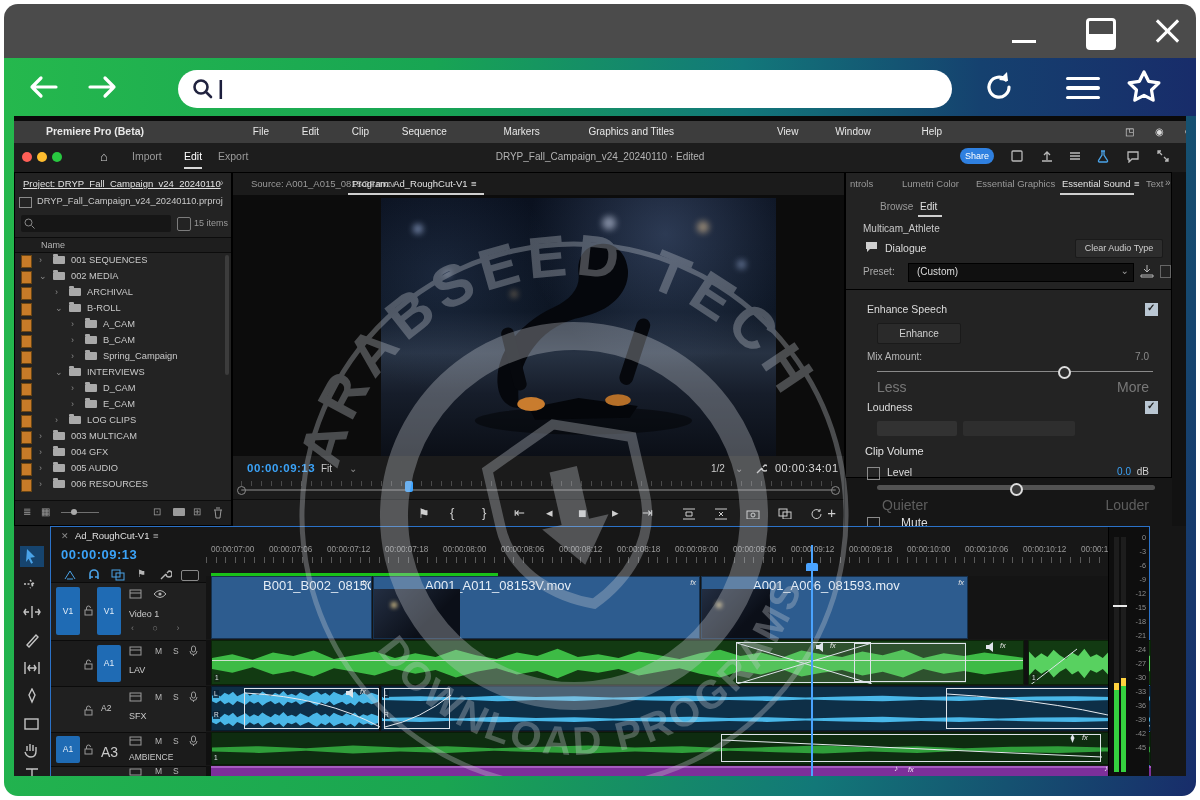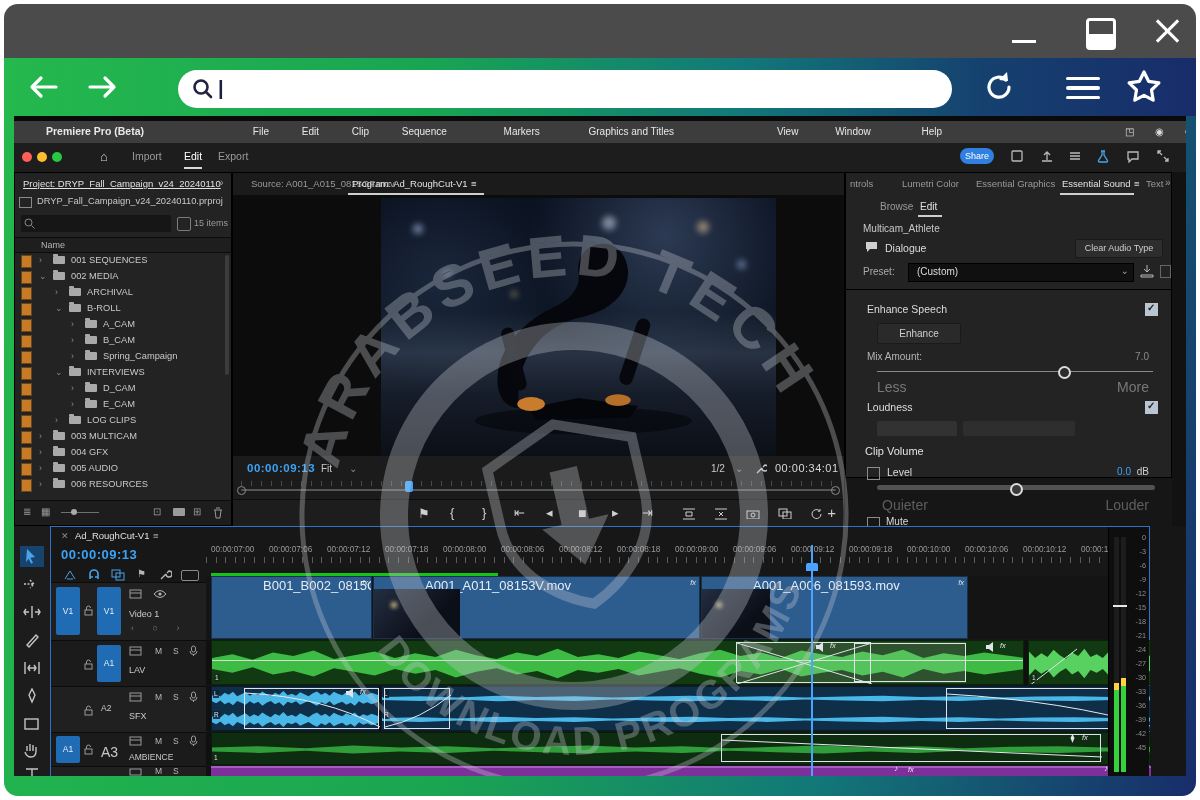--- a/index.html
+++ b/index.html
@@ -170,20 +170,21 @@
     </div>
 
     <div class="appheader">
       <div class="light" style="left:8px;background:#ff5f57"></div>
       <div class="light" style="left:23px;background:#febc2e"></div>
       <div class="light" style="left:38px;background:#28c840"></div>
       <span class="abs" style="left:86px;top:6px;font-size:13px;color:#cfcfcf">⌂</span>
       <span class="htab" style="left:118px">Import</span>
       <span class="htab active" style="left:170px">Edit</span>
       <span class="htab" style="left:204px">Export</span>
+      <span class="abs" style="left:0;right:0;top:8px;text-align:center;font-size:10px;color:#b3b3b3">DRYP_Fall_Campaign_v24_20240110 · Edited</span>
       <div class="sharebtn">Share</div>
       <div class="hicon" style="left:996px"><svg width="14" height="14">
               <rect x="2" y="2" width="10" height="10" rx="1"></rect>
             </svg></div>
       <div class="hicon" style="left:1026px"><svg width="14" height="14">
               <path d="M7 11V3 M4 6l3-3 3 3 M2 12h10"></path>
             </svg></div>
       <div class="hicon" style="left:1054px"><svg width="14" height="14">
               <path d="M2 4h10 M2 7h10 M2 10h10"></path>
             </svg></div>
@@ -438,21 +439,21 @@
       <span class="abs" style="left:19px;top:272px;font-size:11px;color:#e2e2e2">Clip Volume</span>
       <div class="checkbox" style="left:21px;top:294px"></div>
       <span class="abs" style="left:41px;top:293px;font-size:10.5px;color:#dcdcdc">Level</span>
       <span class="abs" style="right:40px;top:293px;font-size:10px;color:#3ba3f8">0.0</span>
       <span class="abs" style="right:22px;top:293px;font-size:10px;color:#cfcfcf">dB</span>
       <div class="abs" style="left:31px;top:312px;width:278px;height:5px;background:#525252;border-radius:3px"></div>
       <div class="slider-handle" style="left:164px;top:310px;background:#3a3a3a"></div>
       <span class="smalllabel" style="left:36px;top:324px;color:#5e5e5e">Quieter</span>
       <span class="smalllabel" style="right:22px;top:324px;color:#5e5e5e">Louder</span>
       <div class="checkbox" style="left:21px;top:344px"></div>
-      <span class="abs" style="left:40px;top:343px;font-size:10px;color:#dcdcdc">Mute</span>
+      <span class="abs" style="left:55px;top:343px;font-size:12px;color:#dcdcdc">Mute</span>
     </div>
     <div class="abs" style="left:1158px;top:56px;width:14px;height:354px;background:#121212"></div>
 
     <div class="toolcol">
       <div class="abs" style="left:6px;top:20px;width:24px;height:21px;background:#16446e">
         <svg width="18" height="18" style="margin:2px 0 0 4px">
               <path d="M3 1l8 8-4.6.8 2.6 5-1.8.9-2.6-5L2 14z" fill="#4aa3e8" stroke="none"></path>
             </svg></div>
       <div class="tool" style="top:50px"><svg width="18" height="16">
               <path d="M1 8h9 M7 4l4 4-4 4" stroke-dasharray="2 1.5"></path>

